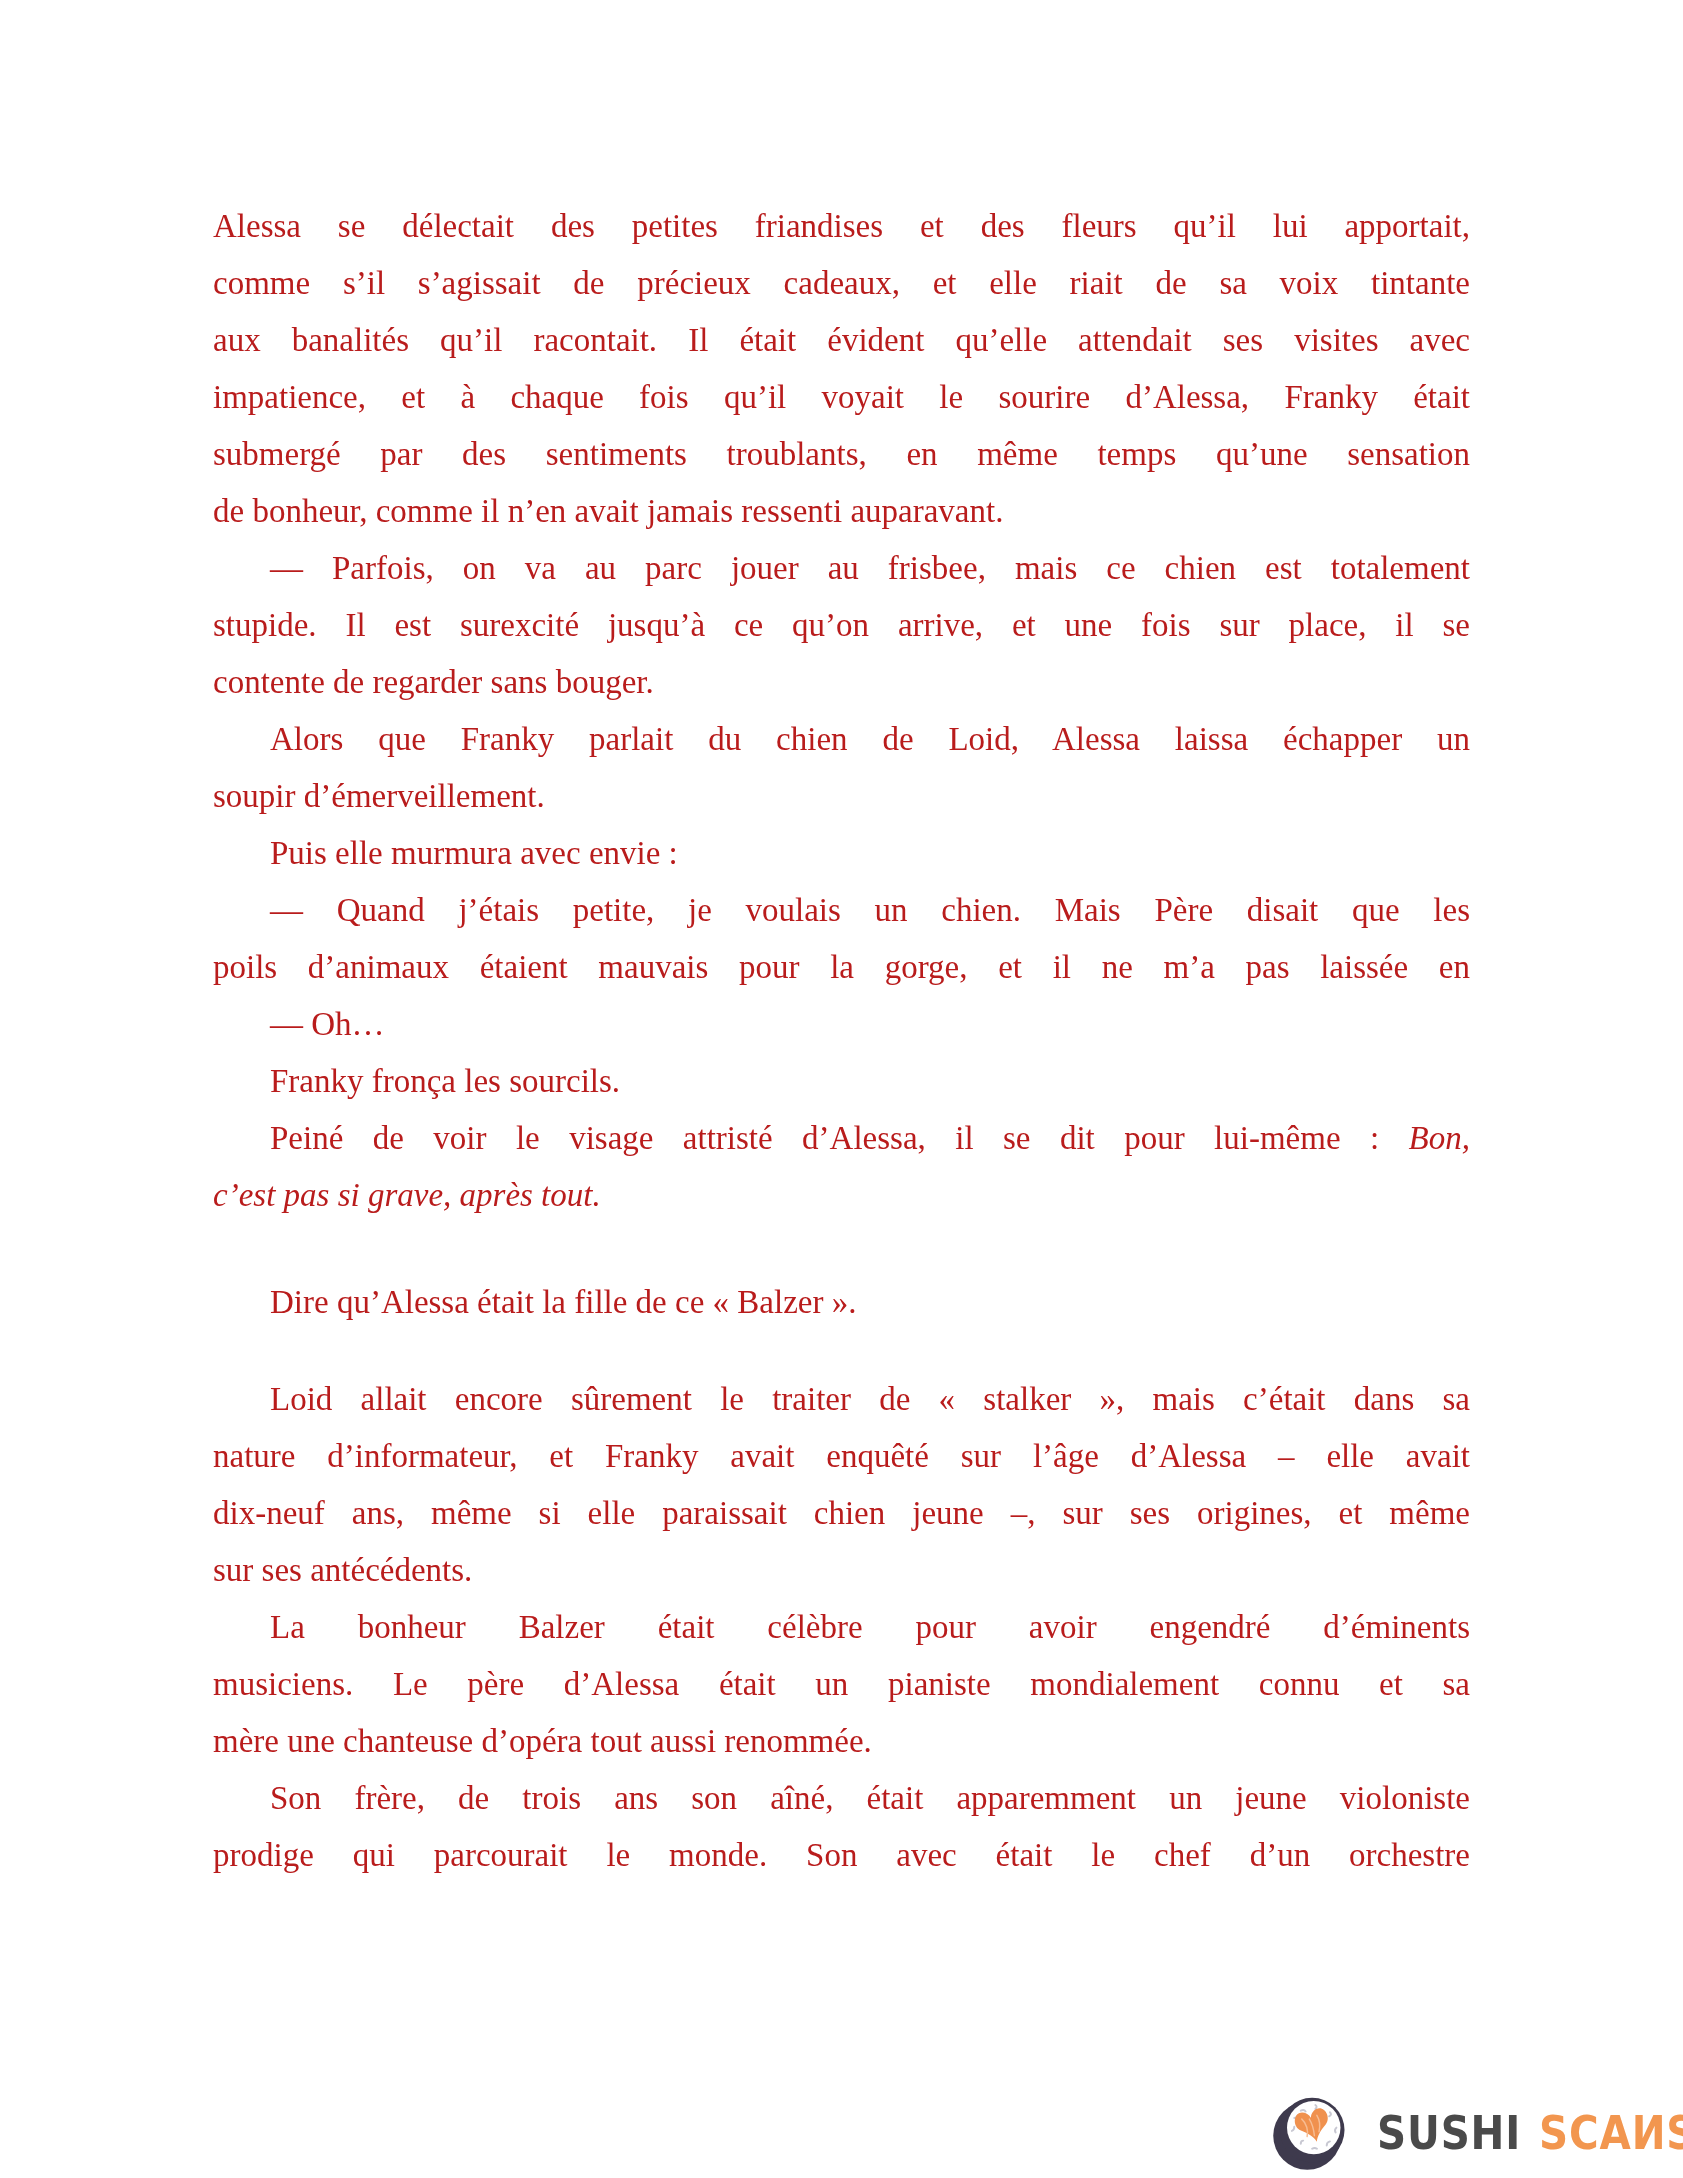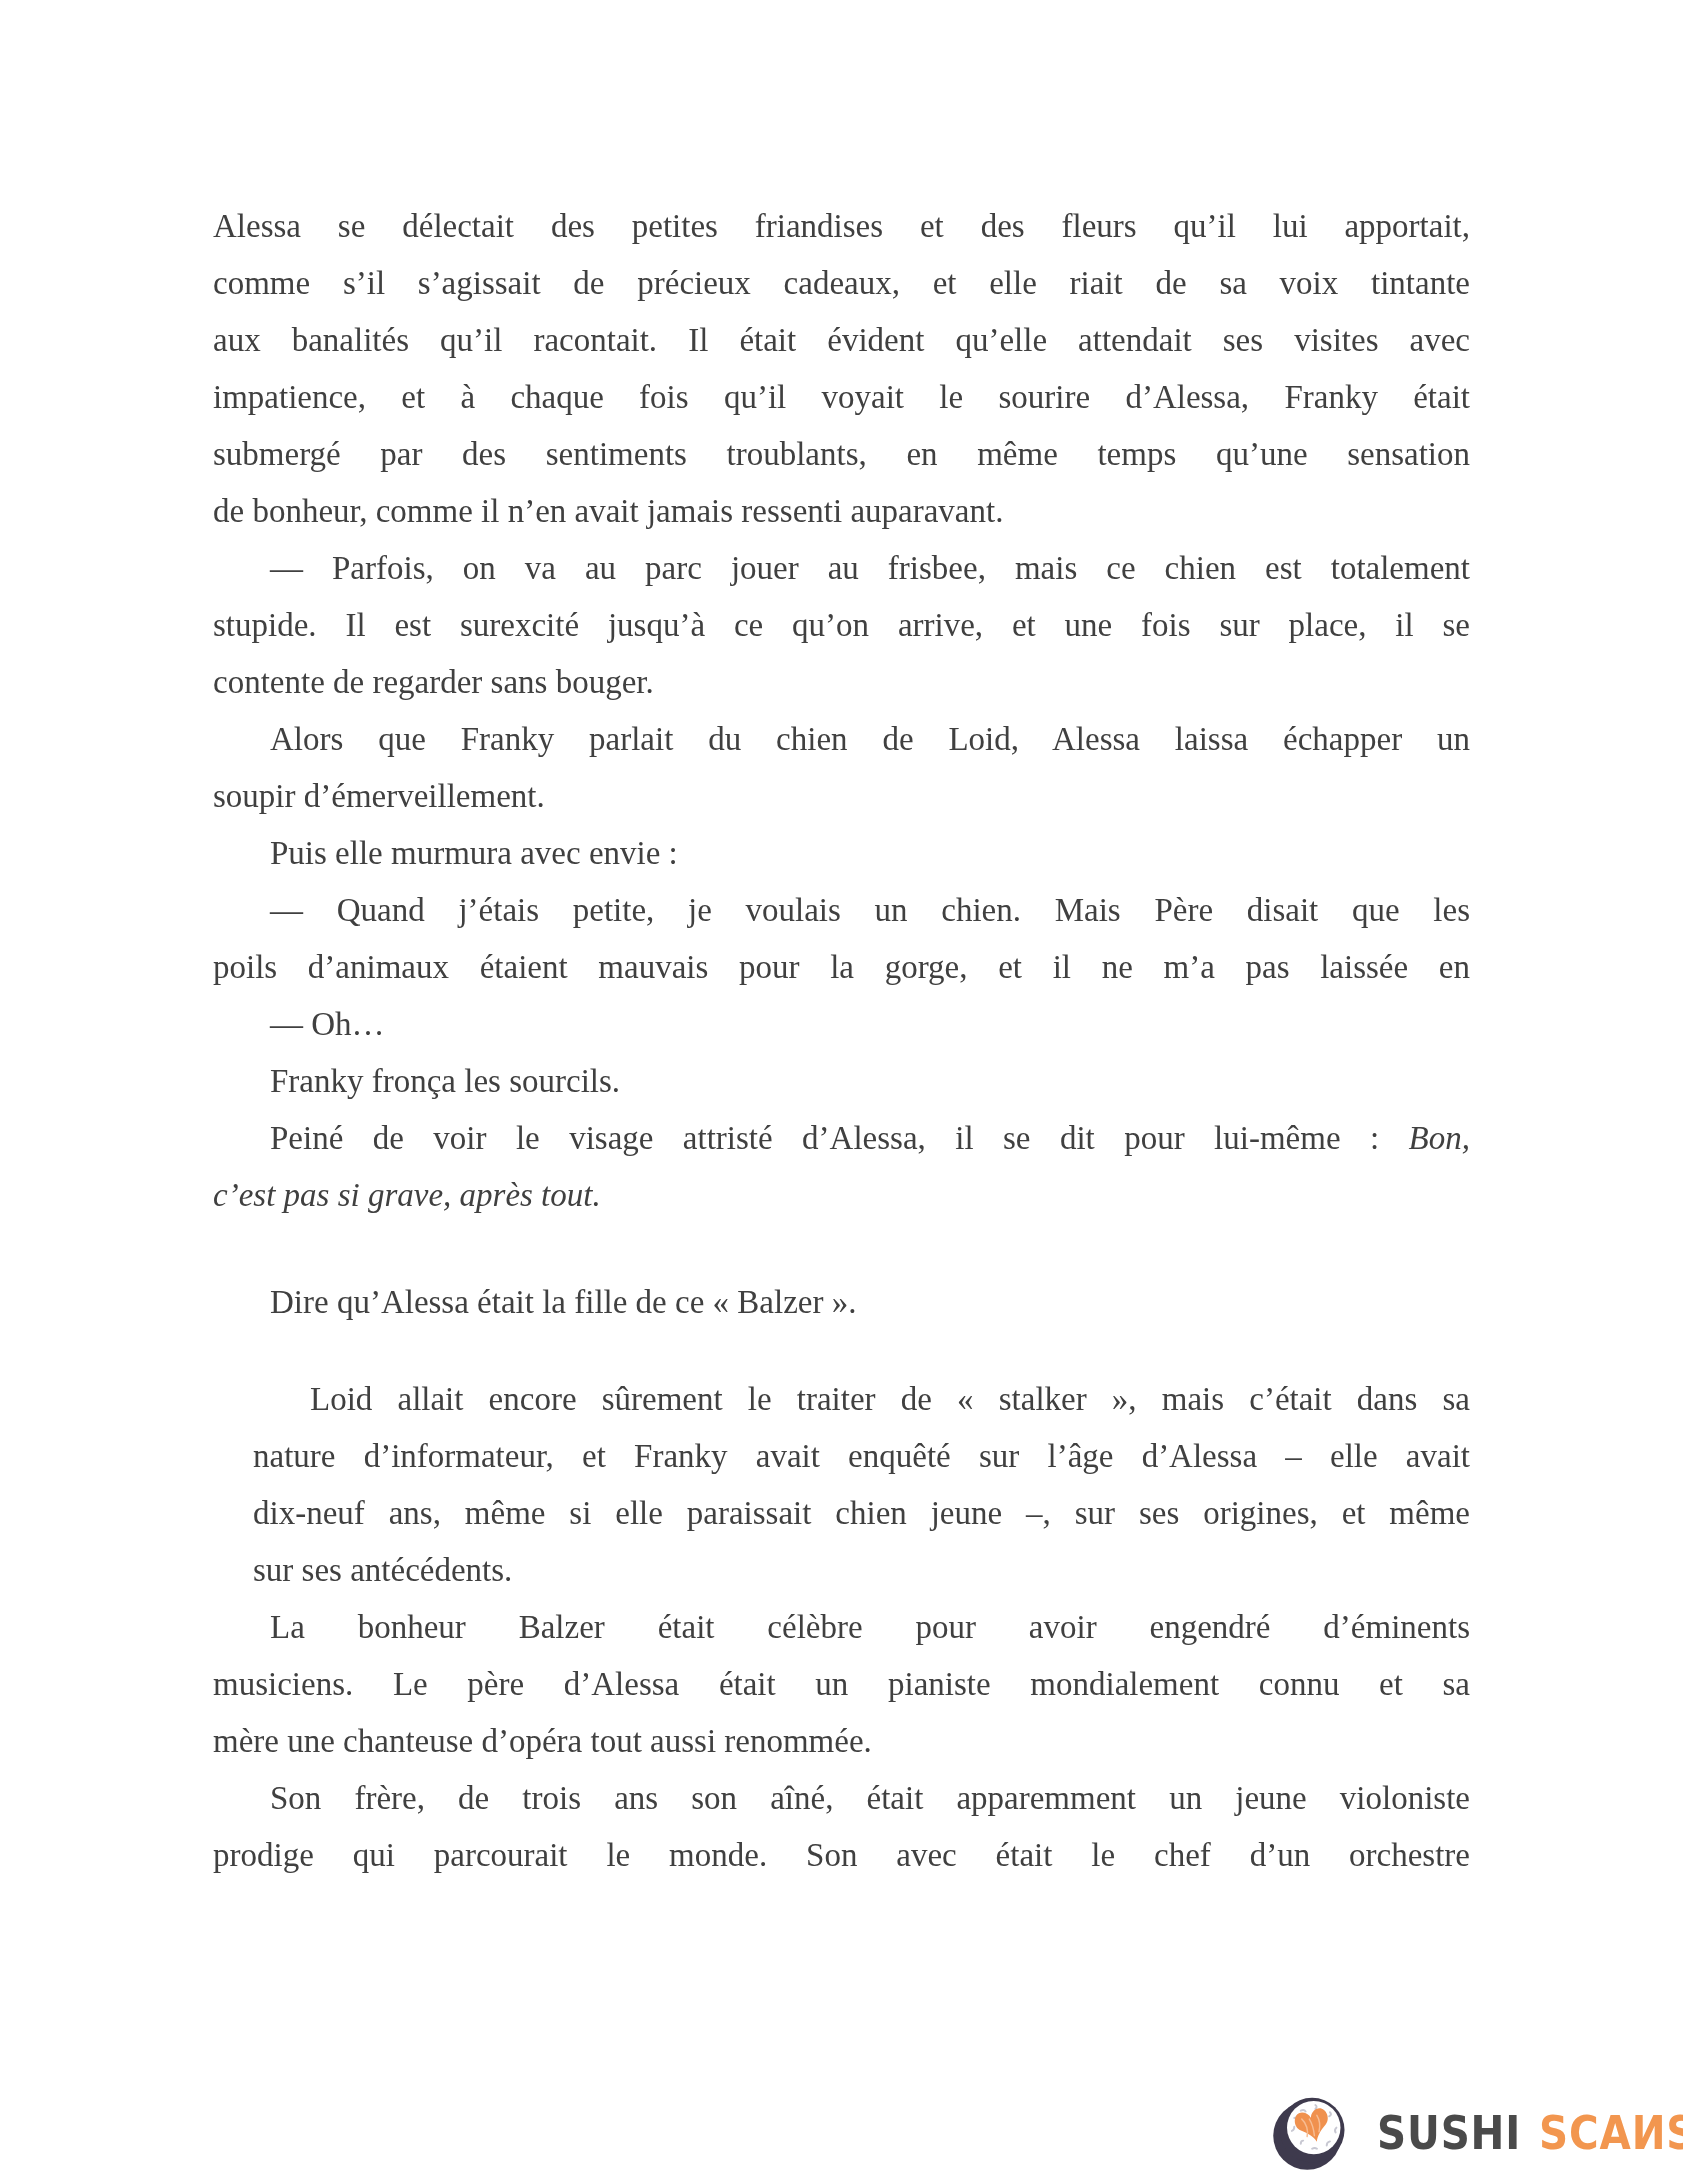--- a/index.html
+++ b/index.html
@@ -19,24 +19,24 @@
     inset: 0;
     background: #ffffff;
   }
   .text-block {
     position: absolute;
     left: 213px;
     top: 198px;
     width: 1257px;
     font-size: 33px;
     line-height: 57px;
-    color: #404040;
+    color: #b91c1c;
   }
   .paragraph { margin: 0; }
-  .gap-small { margin-top: 40px; margin-left: 40px; }
+  .gap-small { margin-top: 40px; }
   .gap-large { margin-top: 50px; }
   .line {
     text-align: justify;
     text-align-last: justify;
   }
   .line.last {
     text-align-last: left;
   }
   .line.indent {
     text-indent: 57px;

